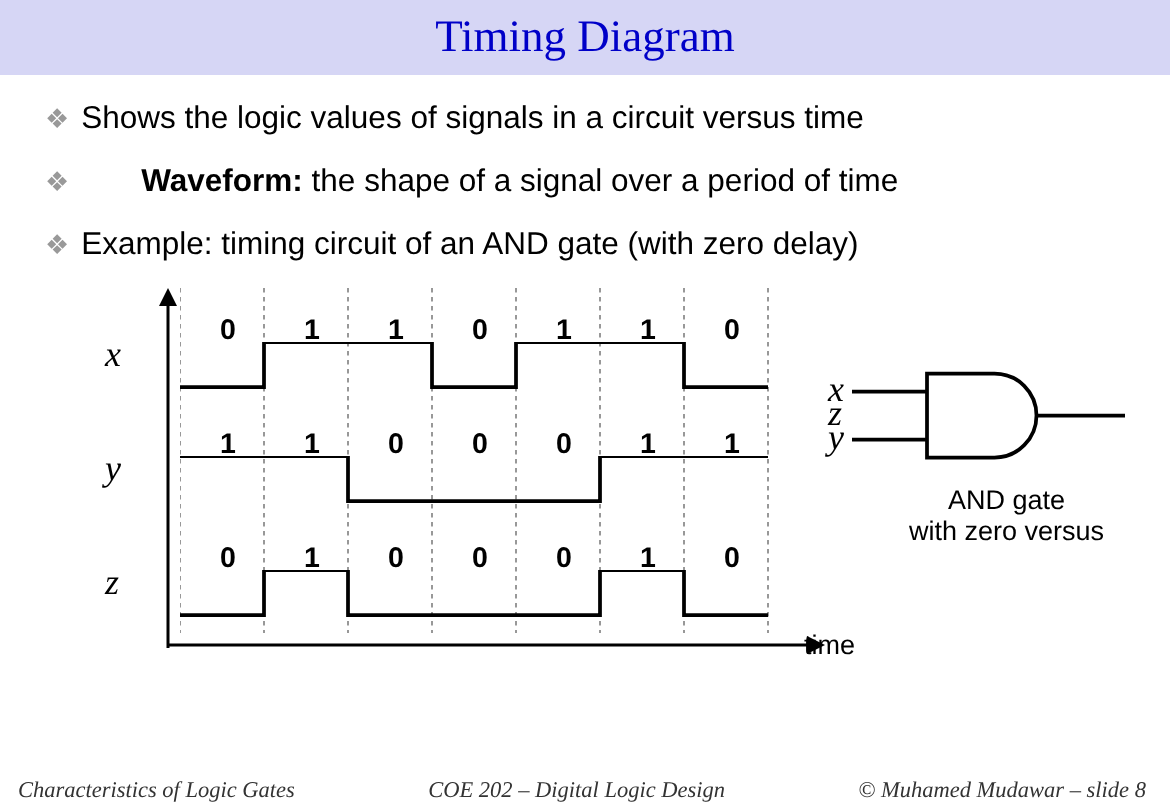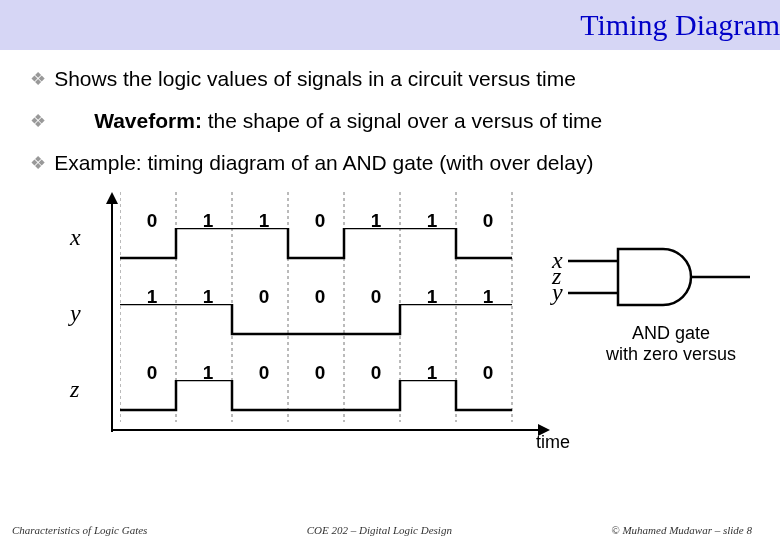--- a/index.html
+++ b/index.html
@@ -1,60 +1,60 @@
 <!DOCTYPE html>
 <html><head>
 <meta charset="utf-8">
 <style>
   * { margin: 0; padding: 0; box-sizing: border-box; }
   body { width: 780px; height: 540px; font-family: Arial, sans-serif; background: #fff; position: relative; }
-  .header { background: #d6d6f5; padding: 8px 0; text-align: right; }
+  .header { background: #d6d6f5; padding: 8px 0; text-align: center; }
   .header h1 { font-family: "Comic Sans MS", cursive; color: #0000c8; font-size: 30px; font-weight: normal; }
   .content { padding: 16px 30px 0 30px; }
   .bullet-row { display: flex; align-items: flex-start; margin-bottom: 16px; font-size: 21px; color: #000; }
   .bullet-row .diamond { color: #999; margin-right: 8px; font-size: 18px; line-height: 26px; }
   .bullet-row .txt { line-height: 26px; text-align: right; }
   .bullet-row .txt b { font-weight: bold; margin-left: 40px; }
   .diagram-area { position: relative; margin-top: 8px; height: 260px; }
   .yaxis-arrow { position: absolute; left: 72px; top: 0; }
   .signal { position: absolute; left: 40px; }
   .signal-label { position: absolute; left: 0; font-style: italic; font-family: "Times New Roman", serif; font-size: 24px; }
   .vals { position: absolute; left: 54px; top: -4px; display: flex; }
   .vals span { display: inline-block; width: 56px; text-align: center; font-size: 19px; font-weight: bold; }
   .wave-svg { position: absolute; left: 50px; }
   .dashed { stroke: #777; stroke-width: 1; stroke-dasharray: 3,3; }
   .bot-dashed { position: absolute; left: 90px; top: 0; }
   .gate-box { position: absolute; left: 522px; top: 55px; width: 245px; }
   .gate-labels-in { position: absolute; font-style: italic; font-family: "Times New Roman", serif; font-size: 24px; }
   .gate-caption { position: absolute; font-size: 18px; text-align: center; width: 190px; }
   .time-lbl { position: absolute; font-size: 18px; }
-  .footer { position: absolute; bottom: 4px; left: 0; right: 16px; display: flex; justify-content: space-between; padding: 0 12px; font-size: 11px; font-style: italic; font-family: "Times New Roman", serif; color: #333; }
+  .footer { position: absolute; bottom: 4px; left: 0; right: 4px; display: flex; justify-content: space-between; padding: 0 12px; font-size: 15px; font-style: italic; font-family: "Times New Roman", serif; color: #333; }
 </style>
 </head>
 <body>
 
 <div class="header">
   <h1>Timing Diagram</h1>
 </div>
 
 <div class="content">
 
   <div class="bullet-row">
     <span class="diamond">❖</span>
     <span class="txt">Shows the logic values of signals in a circuit versus time</span>
   </div>
   <div class="bullet-row">
     <span class="diamond">❖</span>
     <span class="txt">
-      <b>Waveform:</b><span> the shape of a signal over a versus of time</span>
+      <b>Waveform:</b><span> the shape of a signal over a period of time</span>
     </span>
   </div>
   <div class="bullet-row">
     <span class="diamond">❖</span>
-    <span class="txt">Example: timing diagram of an AND gate (with over delay)</span>
+    <span class="txt">Example: timing circuit of an AND gate (with zero delay)</span>
   </div>
 
   <div class="diagram-area">
 
     <svg class="bot-dashed" width="410" height="260">
       <line x1="0" y1="0" x2="0" y2="230" class="dashed"></line>
       <line x1="56" y1="0" x2="56" y2="230" class="dashed"></line>
       <line x1="112" y1="0" x2="112" y2="230" class="dashed"></line>
       <line x1="168" y1="0" x2="168" y2="230" class="dashed"></line>
       <line x1="224" y1="0" x2="224" y2="230" class="dashed"></line>
@@ -130,21 +130,21 @@
         <line x1="0" y1="48" x2="50" y2="48" stroke="#000" stroke-width="2.5"></line>
         <path d="M50,4 L95,4 A28,28 0 0 1 95,60 L50,60 Z" fill="#fff" stroke="#000" stroke-width="2.5"></path>
         <line x1="123" y1="32" x2="182" y2="32" stroke="#000" stroke-width="2.5"></line>
       </svg>
       <div class="gate-caption" style="left:24px; top:76px;">
         <span>AND gate</span><br>
         <span>with zero versus</span>
       </div>
     </div>
 
-    <div class="time-lbl" style="left:506px; top:240px;">time</div>
+    <div class="time-lbl" style="left:506px; top:228px;">time</div>
 
   </div>
 </div>
 
 <div class="footer">
   <span>Characteristics of Logic Gates</span>
   <span>COE 202 – Digital Logic Design</span>
   <span>© Muhamed Mudawar – slide 8</span>
 </div>
 

